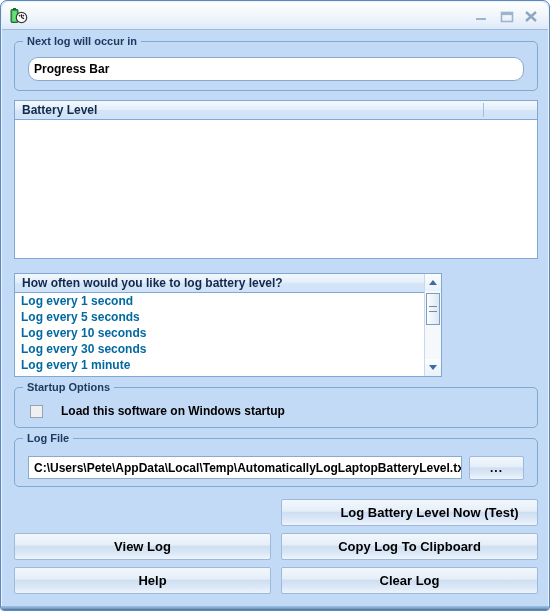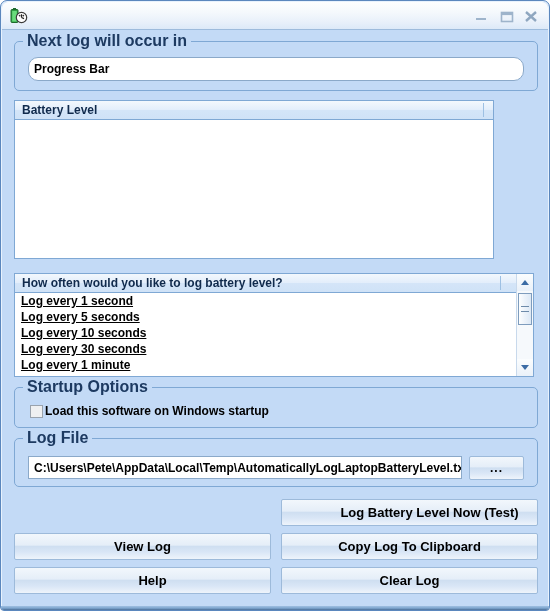--- a/index.html
+++ b/index.html
@@ -81,21 +81,21 @@
     border-radius: 5px;
     box-sizing: border-box;
     background: transparent;
   }
   .group-title {
     position: absolute;
     top: -8px;
     left: 8px;
     padding: 0 4px;
     background: #c3daf6;
-    font-size: 16px;
+    font-size: 11px;
     font-weight: bold;
     color: #1d3a61;
     white-space: nowrap;
     line-height: 14px;
   }
 
   
   .textbox {
     position: absolute;
     box-sizing: border-box;
@@ -147,21 +147,21 @@
   }
   .lv-body {
     position: relative;
     background: #ffffff;
   }
   .lv-row {
     height: 16px;
     line-height: 16px;
     font-size: 12px;
     font-weight: bold;
-    color: #000000;
+    color: #0369a1;
     padding-left: 6px;
     white-space: nowrap;
   }
 
   
   .vscroll {
     position: absolute;
     top: 0;
     right: 0;
     width: 17px;
@@ -222,21 +222,21 @@
   }
   .checkbox-box {
     width: 13px;
     height: 13px;
     box-sizing: border-box;
     background: #eff0f1;
     border: 1px solid #9aa3ad;
     flex: 0 0 auto;
   }
   .checkbox-label {
-    margin-left: 2px;
+    margin-left: 18px;
     font-size: 12px;
     font-weight: bold;
     color: #000000;
     white-space: nowrap;
   }
 
   
   .btn {
     position: absolute;
     box-sizing: border-box;
@@ -299,30 +299,30 @@
         <path d="M6,5 L16,14 M16,5 L6,14" stroke="#8fa7c0" stroke-width="2.4" stroke-linecap="butt"></path>
       </svg>
     </div>
   </div>
 
   <div class="groupbox" style="left:13px; top:40px; width:524px; height:50px;">
     <div class="group-title">Next log will occur in</div>
   </div>
   <div class="textbox" style="left:27px; top:56px; width:496px; height:24px;border-radius:10px;">Progress Bar</div>
 
-  <div class="listview" style="left:13px; top:99px; width:480px; height:159px;">
+  <div class="listview" style="left:13px; top:99px; width:524px; height:159px;">
     <div class="lv-header">
       <div class="lv-header-cell" style="left:0; width:468px;">Battery Level</div>
       <div class="lv-col-divider" style="left:468px;"></div>
       <div class="lv-header-cell" style="left:469px; width:53px;"></div>
     </div>
     <div class="lv-body" style="height:138px;"></div>
   </div>
 
-  <div class="listview" style="left:13px; top:272px; width:520px; height:104px;text-decoration:underline;">
+  <div class="listview" style="left:13px; top:272px; width:428px; height:104px;">
     <div class="lv-header">
       <div class="lv-header-cell" style="left:0; width:485px;">How often would you like to log battery level?</div>
       <div class="lv-col-divider" style="left:485px;"></div>
       <div class="lv-header-cell" style="left:486px; width:18px;"></div>
     </div>
     <div class="lv-body" style="height:83px;">
       <div class="lv-row">Log every 1 second</div>
       <div class="lv-row">Log every 5 seconds</div>
       <div class="lv-row">Log every 10 seconds</div>
       <div class="lv-row">Log every 30 seconds</div>

